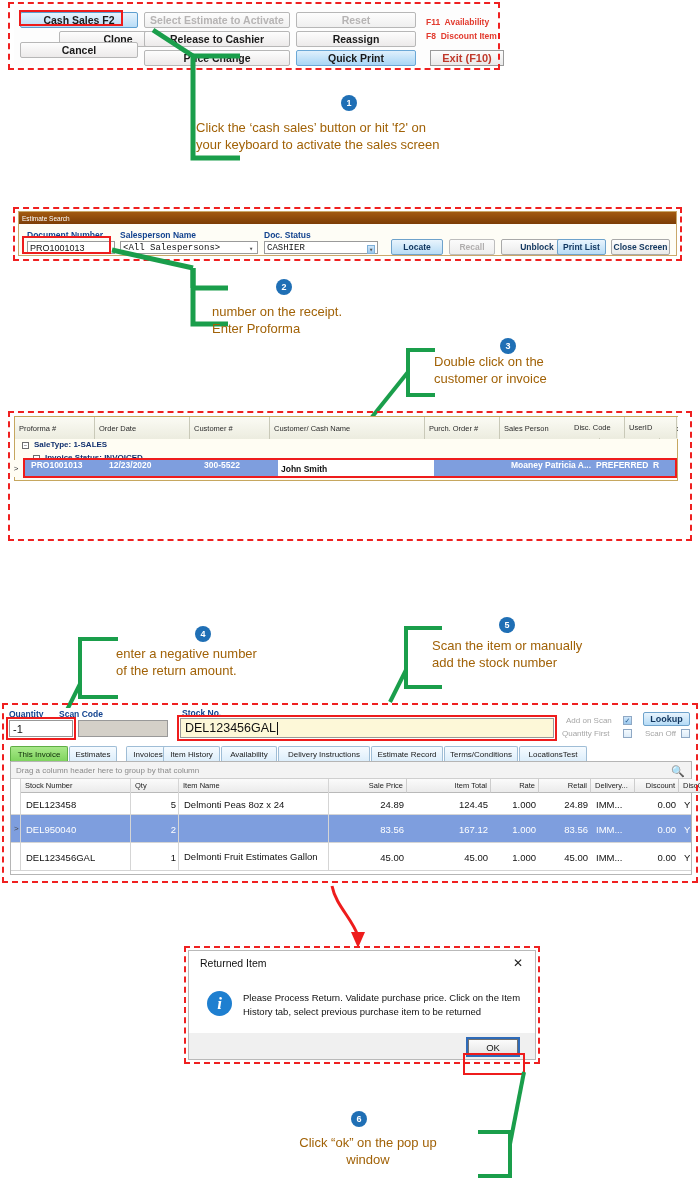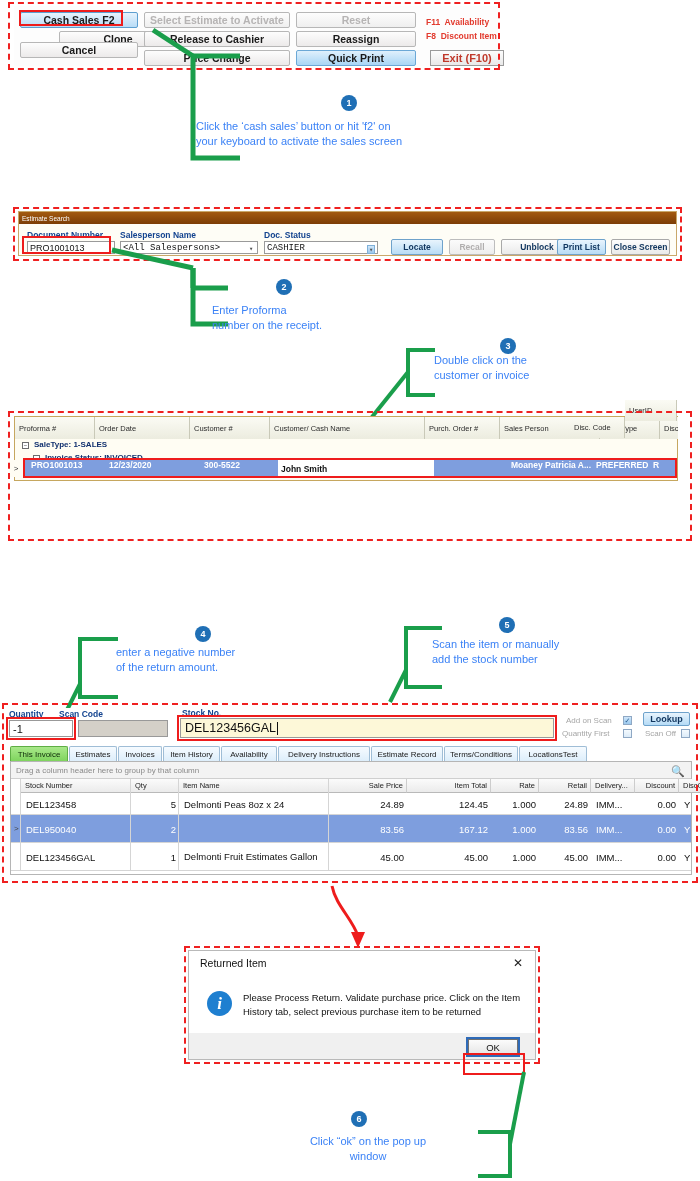--- a/index.html
+++ b/index.html
@@ -28,21 +28,21 @@
     width:16px; height:16px; border-radius:50%;
     background:#1f6fb5; color:#fff;
     font-size:9px; font-weight:bold;
     display:flex; align-items:center; justify-content:center;
     font-family:"Liberation Sans", sans-serif;
     line-height:1;
   }
   
   .annot {
     position:absolute;
-    font-size:11px; color:#3b82f6; line-height:1.32;
+    font-size:13px; color:#a16207; line-height:1.32;
     font-family:"Liberation Sans", sans-serif;
   }
   
   .gsvg { position:absolute; overflow:visible; }
 
   
   #panel1 { left:14px; top:6px; width:484px; height:60px; background:#fdfdfd; }
   .tbtn {
     position:absolute; background:linear-gradient(#fdfdfd,#eceaea);
     border:1px solid #b7b7b7; border-radius:2px;
@@ -273,22 +273,22 @@
 <div class="hl" style="left:22px; top:236px; width:89px; height:18px;"></div>
 
 <svg class="gsvg" style="left:110px; top:248px;" width="120" height="90" viewBox="0 0 120 90">
   <path d="M 83,20 L 83,76 L 118,76" fill="none" stroke="#1a9e4b" stroke-width="5"></path>
   <path d="M 83,20 L 83,40" fill="none" stroke="#1a9e4b" stroke-width="5"></path>
   <path d="M 83,40 L 118,40" fill="none" stroke="#1a9e4b" stroke-width="5"></path>
   <path d="M 83,20 L 2,2" fill="none" stroke="#1a9e4b" stroke-width="5"></path>
 </svg>
 <div class="step-bubble" style="left:276px; top:279px;">2</div>
 <div class="annot" style="left:212px; top:303px; width:240px;">
+  <div>number on the receipt.</div>
   <div>Enter Proforma</div>
-  <div>number on the receipt.</div>
 </div>
 
 <svg class="gsvg" style="left:330px; top:345px;" width="110" height="115" viewBox="0 0 110 115">
   <path d="M 105,5 L 78,5 L 78,50 L 105,50" fill="none" stroke="#1a9e4b" stroke-width="4"></path>
   <path d="M 78,27 L 10,112" fill="none" stroke="#1a9e4b" stroke-width="4"></path>
 </svg>
 <div class="step-bubble" style="left:500px; top:338px;">3</div>
 <div class="annot" style="left:434px; top:353px; width:250px;">
   <div>Double click on the</div>
   <div>customer or invoice</div>
@@ -300,21 +300,21 @@
   <div class="gcolhdr" style="left:175px;width:80px;">Customer #</div>
   <div class="gcolhdr" style="left:255px;width:155px;">Customer/ Cash Name</div>
   <div class="gcolhdr" style="left:410px;width:75px;">Purch. Order #</div>
   <div class="gcolhdr" style="left:485px;width:100px;">Sales Person</div>
   <div class="gcolhdr" style="left:585px;width:60px;">Sale Type</div>
   <div class="gcolhdr" style="left:645px;width:60px;">Disc. Code</div>
 
 </div>
 
 <div class="abs" style="left:678px; top:416px; width:22px; height:66px; background:#ffffff;"></div>
-<div class="abs" style="left:625px; top:400px; width:52px; height:21px; background:linear-gradient(#fbfbf4,#ececdf); border-right:1px solid #c9c9b8; font-size:7.5px; color:#2b2b2b; display:flex; align-items:center; padding-left:4px;">
+<div class="abs" style="left:625px; top:417px; width:52px; height:21px; background:linear-gradient(#fbfbf4,#ececdf); border-right:1px solid #c9c9b8; font-size:7.5px; color:#2b2b2b; display:flex; align-items:center; padding-left:4px;">
   <span>UserID</span>
 </div>
 <div class="abs" style="left:570px; top:417px; width:55px; height:21px; background:linear-gradient(#fbfbf4,#ececdf); border-right:1px solid #c9c9b8; font-size:7.5px; color:#2b2b2b; display:flex; align-items:center; padding-left:4px;">
   <span>Disc. Code</span>
 </div>
 
 <div class="expander" style="left:22px; top:442px;">−</div>
 <div class="grp1" style="left:34px; top:440px;">SaleType: 1-SALES</div>
 <div class="expander" style="left:33px; top:455px;">−</div>
 <div class="grp2" style="left:45px; top:453px;">Invoice Status: INVOICED</div>
@@ -372,21 +372,21 @@
 <div class="chk on" style="left:623px; top:716px;">✓</div>
 <div class="opt" style="left:562px; top:729px;">Quantity First</div>
 <div class="chk" style="left:623px; top:729px;"></div>
 <div class="opt" style="left:645px; top:729px;">Scan Off</div>
 <div class="chk" style="left:681px; top:729px;"></div>
 <div id="lookup-btn">Lookup</div>
 
 <div id="tabstrip">
   <div class="tab sel" style="left:0px;   width:58px;">This Invoice</div>
   <div class="tab" style="left:59px;  width:48px;">Estimates</div>
-  <div class="tab" style="left:108px; width:44px;">Invoices</div>
+  <div class="tab" style="left:116px; width:44px;">Invoices</div>
   <div class="tab" style="left:153px; width:57px;">Item History</div>
   <div class="tab" style="left:211px; width:56px;">Availability</div>
   <div class="tab" style="left:268px; width:92px;">Delivery Instructions</div>
   <div class="tab" style="left:361px; width:72px;">Estimate Record</div>
   <div class="tab" style="left:434px; width:74px;">Terms/Conditions</div>
   <div class="tab" style="left:509px; width:68px;">LocationsTest</div>
 </div>
 
 <div id="gridbox">
   <div id="groupbar">

